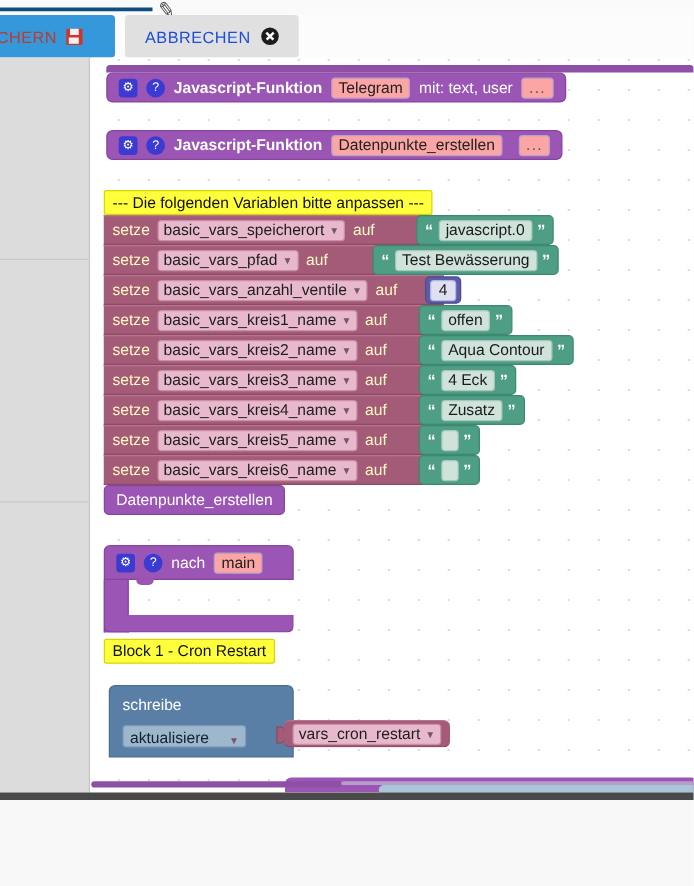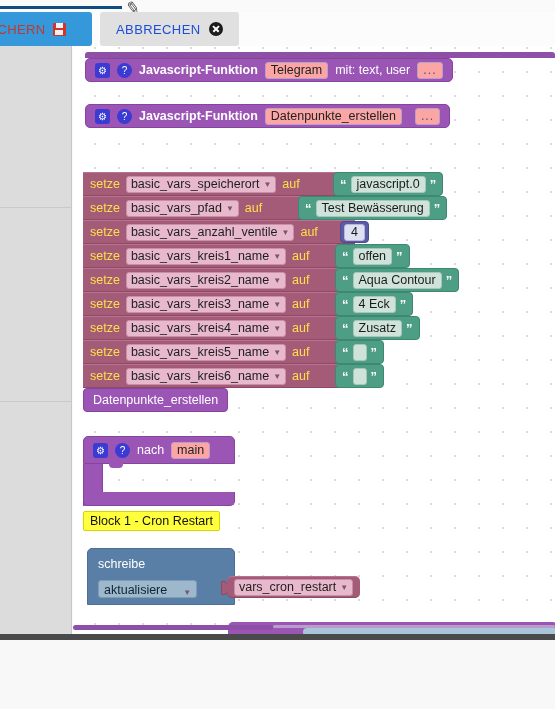--- a/index.html
+++ b/index.html
@@ -133,21 +133,21 @@
     font-size: 12.5px; color: #111; padding: 2px 6px;
     border-radius: 2px; white-space: nowrap; cursor: pointer;
   }
 
   
   .setrow {
     background: #a35b77; border-top: 1px solid #b87392; border-bottom: 1px solid #8e4963;
     height: 24px; display: flex; align-items: center; gap: 6px; padding: 0 7px;
     cursor: pointer;
   }
-  .setrow .kw { color: #fde047; font-size: 12.5px; }
+  .setrow .kw { color: #fef9c3; font-size: 12.5px; }
   .varfield {
     background: #e8b9cc; border: 1px solid #c98fa8; border-radius: 3px;
     color: #1e1e1e; font-size: 12.5px; height: 17px; padding: 0 4px;
     display: flex; align-items: center; gap: 4px; white-space: nowrap; cursor: pointer;
   }
   .caret { font-size: 8px; color: #7a5567; }
 
   
   .strblk {
     position: absolute; background: #4d9e85; border: 1px solid #3d8870;
@@ -306,20 +306,23 @@
     </div>
 
     <div class="blk p-bar" style="left:12px; top:58px;">
       <span class="ic">⚙</span>
       <span class="ic round">?</span>
       <span class="ttl">Javascript-Funktion</span>
       <span class="field">Datenpunkte_erstellen</span>
       <span class="field dots" style="margin-left:6px">...</span>
     </div>
 
+    <div class="blk comment" style="left:10px; top:106px;">
+      <span>--- Die folgenden Variablen bitte anpassen ---</span>
+    </div>
 
     <div class="blk setrow" style="left:10px; top:126px; width:290px;">
       <span class="kw">setze</span>
       <span class="varfield">
         <span>basic_vars_speicherort</span>
           <span class="caret">▼</span>
       </span>
       <span class="kw">auf</span>
     </div>
     <div class="strblk" style="left:260px; top:126px;">

